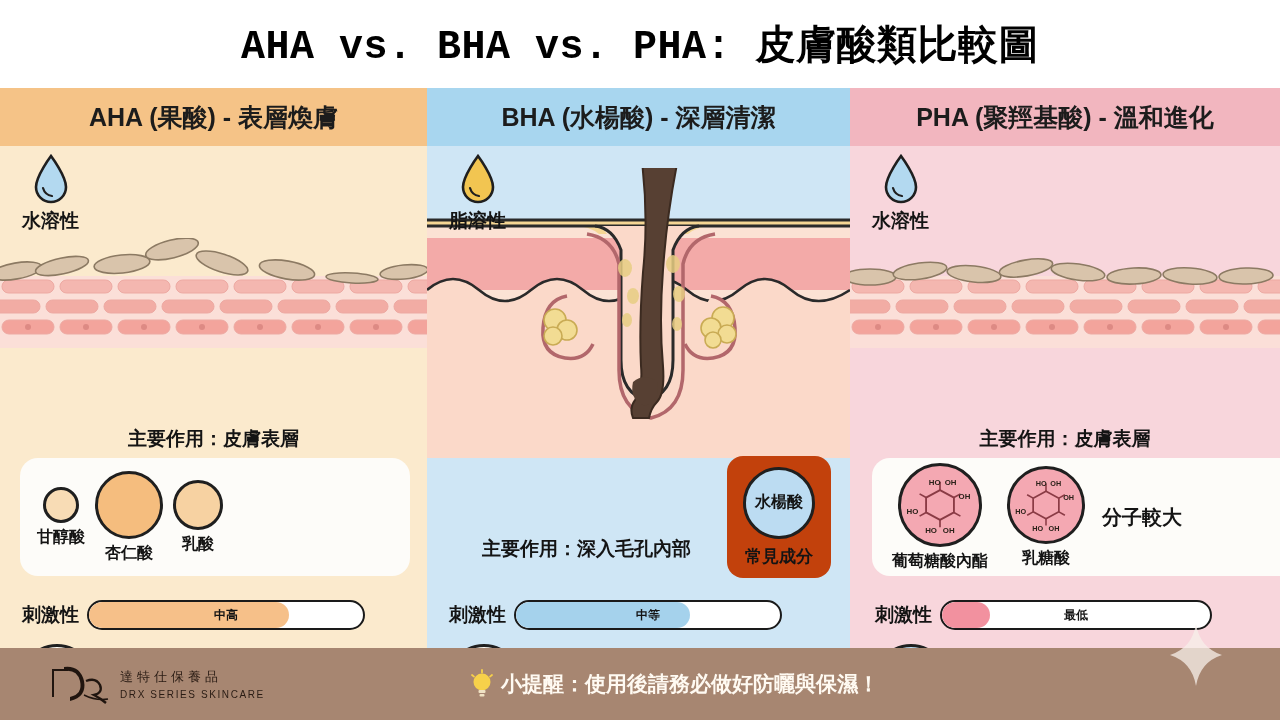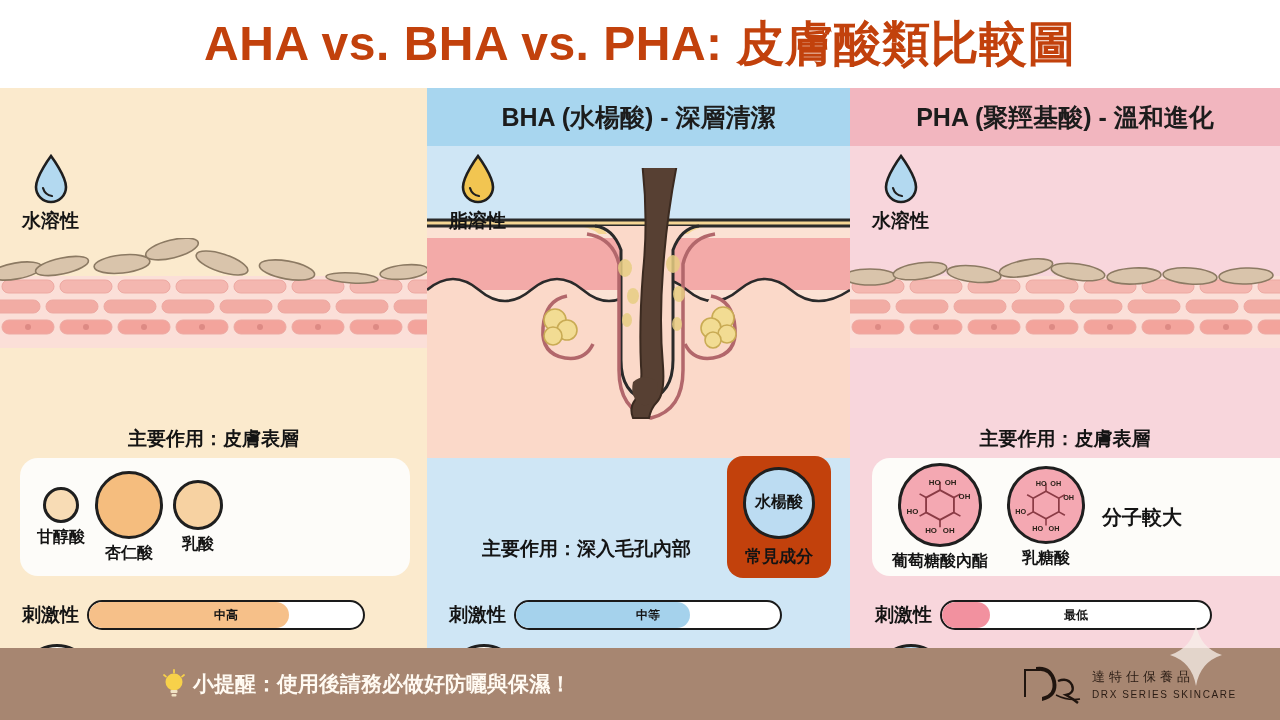--- a/index.html
+++ b/index.html
@@ -11,22 +11,22 @@
     position: relative;
   }
 
   
   #title-bar {
     height: 88px;
     display: flex; align-items: center; justify-content: center;
     background: #ffffff;
   }
   #page-title {
-    font-size: 48px; font-weight: bold; color: #c2410c;
-    letter-spacing: 0.5px; white-space: nowrap;
+    font-size: 40px; font-weight: bold; color: #000000;
+    letter-spacing: 0.5px; white-space: nowrap; font-family: Liberation Mono, monospace;
   }
 
   
   #columns {
     display: flex;
     height: 560px;
     width: 1280px;
   }
   .col { position: relative; overflow: hidden; }
   .col.aha { width: 427px; background: #fbeacd; }
@@ -214,20 +214,21 @@
 </head>
 <body>
 
 <div id="title-bar">
   <div id="page-title">AHA vs. BHA vs. PHA: 皮膚酸類比較圖</div>
 </div>
 
 <div id="columns">
 
   <div class="col aha">
+    <div class="col-header">AHA (果酸) - 表層煥膚</div>
 
     <div class="solubility">
       <svg class="drop-icon" viewBox="0 0 40 52">
         <path d="M20 2 C20 2 5 22 5 33 a15 15 0 0 0 30 0 C35 22 20 2 20 2 Z" fill="#b3d9f0" stroke="#1f1f1f" stroke-width="2.6"></path>
         <path d="M12 34 q2 7 9 8" fill="none" stroke="#1f1f1f" stroke-width="2.2" stroke-linecap="round"></path>
       </svg>
       <div class="solubility-label">水溶性</div>
     </div>
 
     <svg class="skin-art" viewBox="0 0 427 110" preserveAspectRatio="none">
@@ -555,41 +556,41 @@
               <circle cx="37" cy="31" r="1.3"></circle>
           </g>
         </svg>
       </div>
 
     </div>
   </div>
 </div>
 
 <div id="footer">
-  <div id="footer-tip">
-    <svg id="bulb-icon" viewBox="0 0 26 30">
-      <circle cx="13" cy="13" r="8.5" fill="#f7d14a"></circle>
-      <rect x="9.5" y="21" width="7" height="3" rx="1" fill="#f0e2c4"></rect>
-      <rect x="10.5" y="25" width="5" height="2.4" rx="1" fill="#f0e2c4"></rect>
-      <g stroke="#f7d14a" stroke-width="1.8" stroke-linecap="round">
-        <line x1="13" y1="1" x2="13" y2="3.5"></line>
-        <line x1="3" y1="6" x2="5" y2="7.6"></line>
-        <line x1="23" y1="6" x2="21" y2="7.6"></line>
-      </g>
-    </svg>
-    <div id="tip-text">小提醒：使用後請務必做好防曬與保濕！</div>
-  </div>
   <div id="logo-area">
     <svg id="logo-mark" viewBox="0 0 62 46">
       <path d="M4 8 h16 v2 h-14 v26 h-2 Z" fill="#20150f"></path>
       <path d="M16 6 q16 -2 20 14 q3 16 -14 20 l0 -4 q13 -3 10 -16 q-3 -12 -16 -10 Z" fill="#20150f"></path>
       <path d="M38 20 q10 -4 14 4 q3 8 -6 10 q6 3 12 8" fill="none" stroke="#20150f" stroke-width="2.4"></path>
       <path d="M36 34 q12 6 24 4" fill="none" stroke="#20150f" stroke-width="1.4"></path>
     </svg>
     <div id="logo-text">
       <div id="brand-cn">達特仕保養品</div>
       <div id="brand-en">DRX SERIES SKINCARE</div>
     </div>
   </div>
+  <div id="footer-tip">
+    <svg id="bulb-icon" viewBox="0 0 26 30">
+      <circle cx="13" cy="13" r="8.5" fill="#f7d14a"></circle>
+      <rect x="9.5" y="21" width="7" height="3" rx="1" fill="#f0e2c4"></rect>
+      <rect x="10.5" y="25" width="5" height="2.4" rx="1" fill="#f0e2c4"></rect>
+      <g stroke="#f7d14a" stroke-width="1.8" stroke-linecap="round">
+        <line x1="13" y1="1" x2="13" y2="3.5"></line>
+        <line x1="3" y1="6" x2="5" y2="7.6"></line>
+        <line x1="23" y1="6" x2="21" y2="7.6"></line>
+      </g>
+    </svg>
+    <div id="tip-text">小提醒：使用後請務必做好防曬與保濕！</div>
+  </div>
   <svg id="sparkle-deco" viewBox="0 0 52 62">
     <path d="M26 0 q4 24 26 31 q-22 7 -26 31 q-4 -24 -26 -31 q22 -7 26 -31Z" fill="#f7efe9" opacity="0.75"></path>
   </svg>
 </div>
 
 </body></html>

